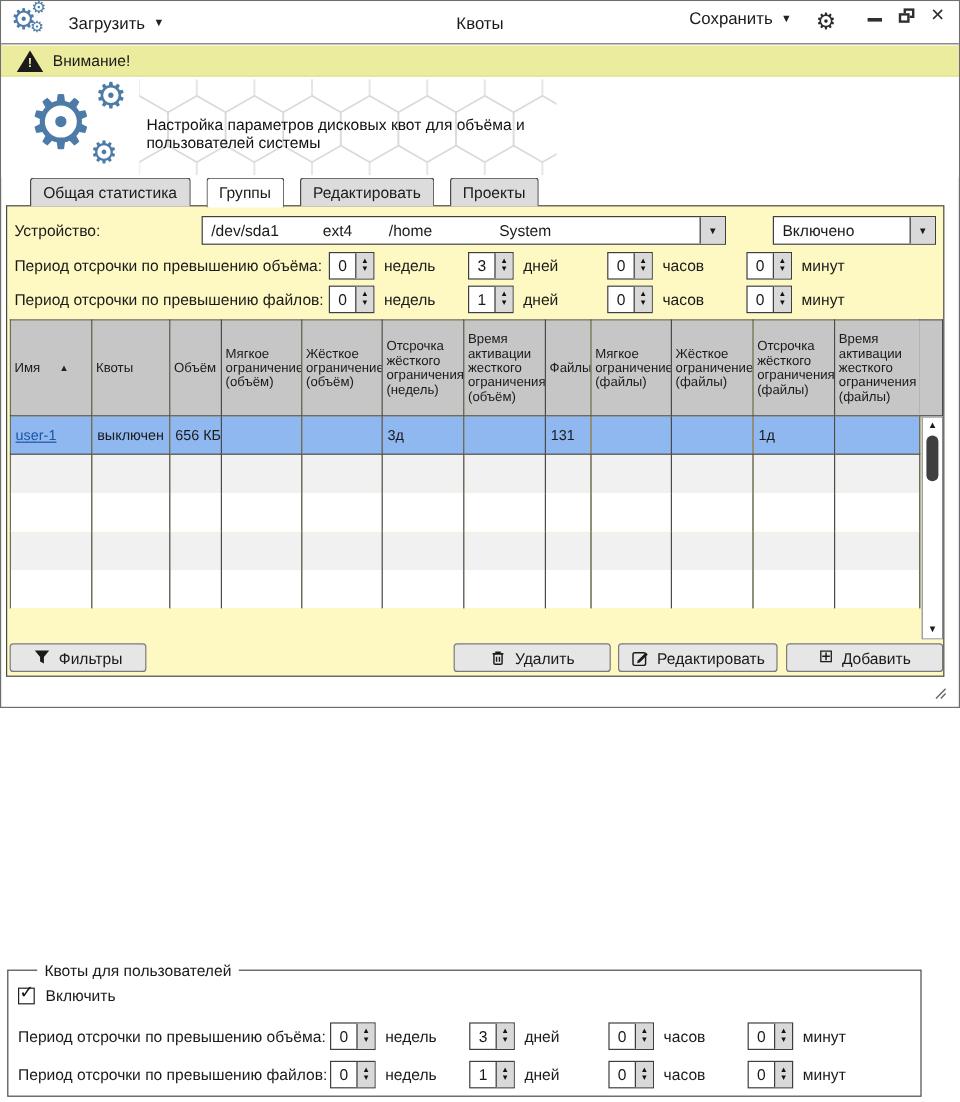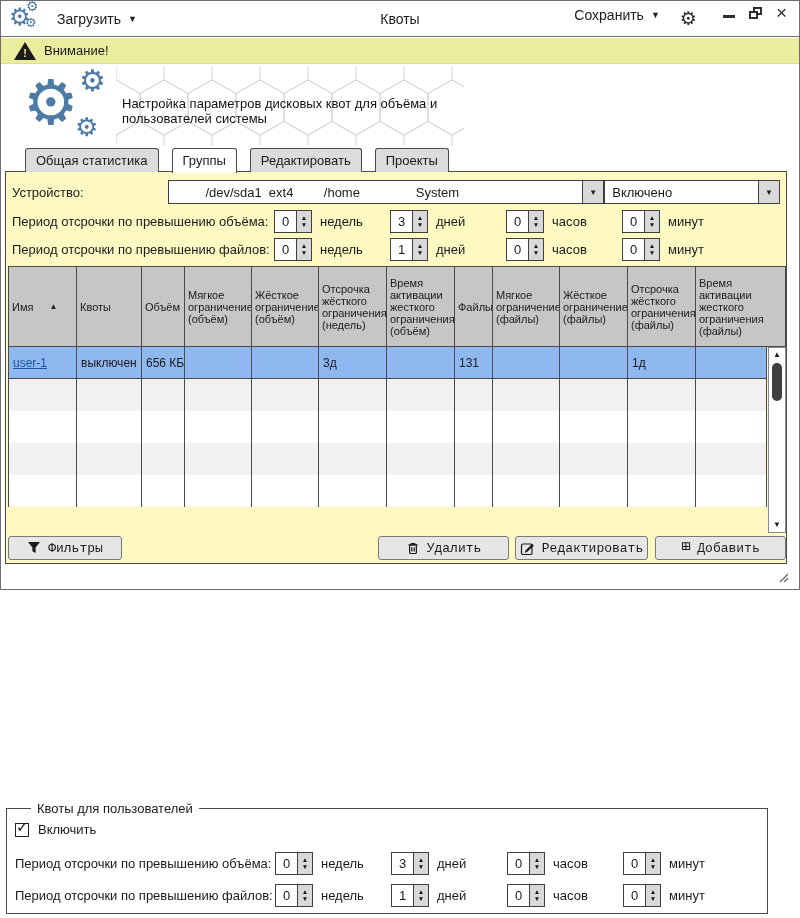--- a/index.html
+++ b/index.html
@@ -66,23 +66,23 @@
   .frow { position:absolute; left:6px; right:6px; height:24px; display:flex; align-items:center; }
   .device-row { top:8px; }
   .p-row1 { top:37px; }
   .p-row2 { top:65px; }
   .flabel { font-size:13px; }
   .device-row .flabel { width:156px; }
   .p-row1 .flabel, .p-row2 .flabel { width:262px; }
 
   .combo { height:24px; border:1px solid #3f3f3f; background:#fff; display:flex; align-items:center; font-size:13px; }
   .combo-device { width:437px; }
-  .combo-state { width:176px; margin-left:auto; }
+  .combo-state { width:136px; margin-left:auto; }
   .combo .txt { padding-left:7px; white-space:nowrap; overflow:hidden; }
-  .cd-path { width:93px;text-align:right; } .cd-fs { width:55px; } .cd-mount { width:92px; }
+  .cd-path { width:93px; } .cd-fs { width:55px; } .cd-mount { width:92px; }
   .combo-arrow { margin-left:auto; width:21px; align-self:stretch; background:#d9d9d9;
                  border-left:1px solid #3f3f3f; display:flex; align-items:center; justify-content:center;
                  font-size:8px; color:#1a1a1a; }
 
   .spin { display:inline-flex; height:23px; border:1px solid #3f3f3f; background:#fff; }
   .sv { width:21px; display:flex; align-items:center; justify-content:center; font-size:13px; }
   .sb { width:15px; background:#d9d9d9; border-left:1px solid #3f3f3f;
         display:flex; flex-direction:column; align-items:center; justify-content:center; }
   .su,.sd { font-size:6.5px; line-height:7px; color:#111; }
   .unit { width:70px; margin-left:8px; font-size:13px; }
@@ -108,21 +108,21 @@
   .vscroll { position:absolute; left:760px; top:81px; width:18px; height:186px;
              border:1px solid #8a8a8a; background:#fff; }
   .vs-up, .vs-dn { position:absolute; left:0; width:100%; height:14px; text-align:center;
                    font-size:8px; line-height:14px; color:#1a1a1a; }
   .vs-up { top:0; } .vs-dn { bottom:0; }
   .vs-thumb { position:absolute; left:3px; top:15px; width:10px; height:38px; background:#3f3f3f; border-radius:5px; }
 
   
   .btns { position:absolute; top:364px; left:2px; width:778px; height:24px; }
   .btn { position:absolute; top:0; height:24px; background:#e6e6e6; border:1px solid #7a7a7a;
-         border-radius:3px; display:flex; align-items:center; justify-content:center; gap:7px; font-size:13px;font-family:Liberation Mono, monospace; }
+         border-radius:3px; display:flex; align-items:center; justify-content:center; gap:7px; font-size:13px; }
   .btn-filters { left:0; width:114px; }
   .btn-delete { left:370px; width:131px; }
   .btn-edit { left:507px; width:133px; }
   .btn-add { left:647px; width:131px; }
   .add-glyph { font-size:15px; line-height:14px; color:#1a1a1a; }
 
   .grip { position:absolute; right:10px; bottom:6px; }
 
   
   .fieldset { position:absolute; top:808px; left:6px; width:762px; height:106px;

